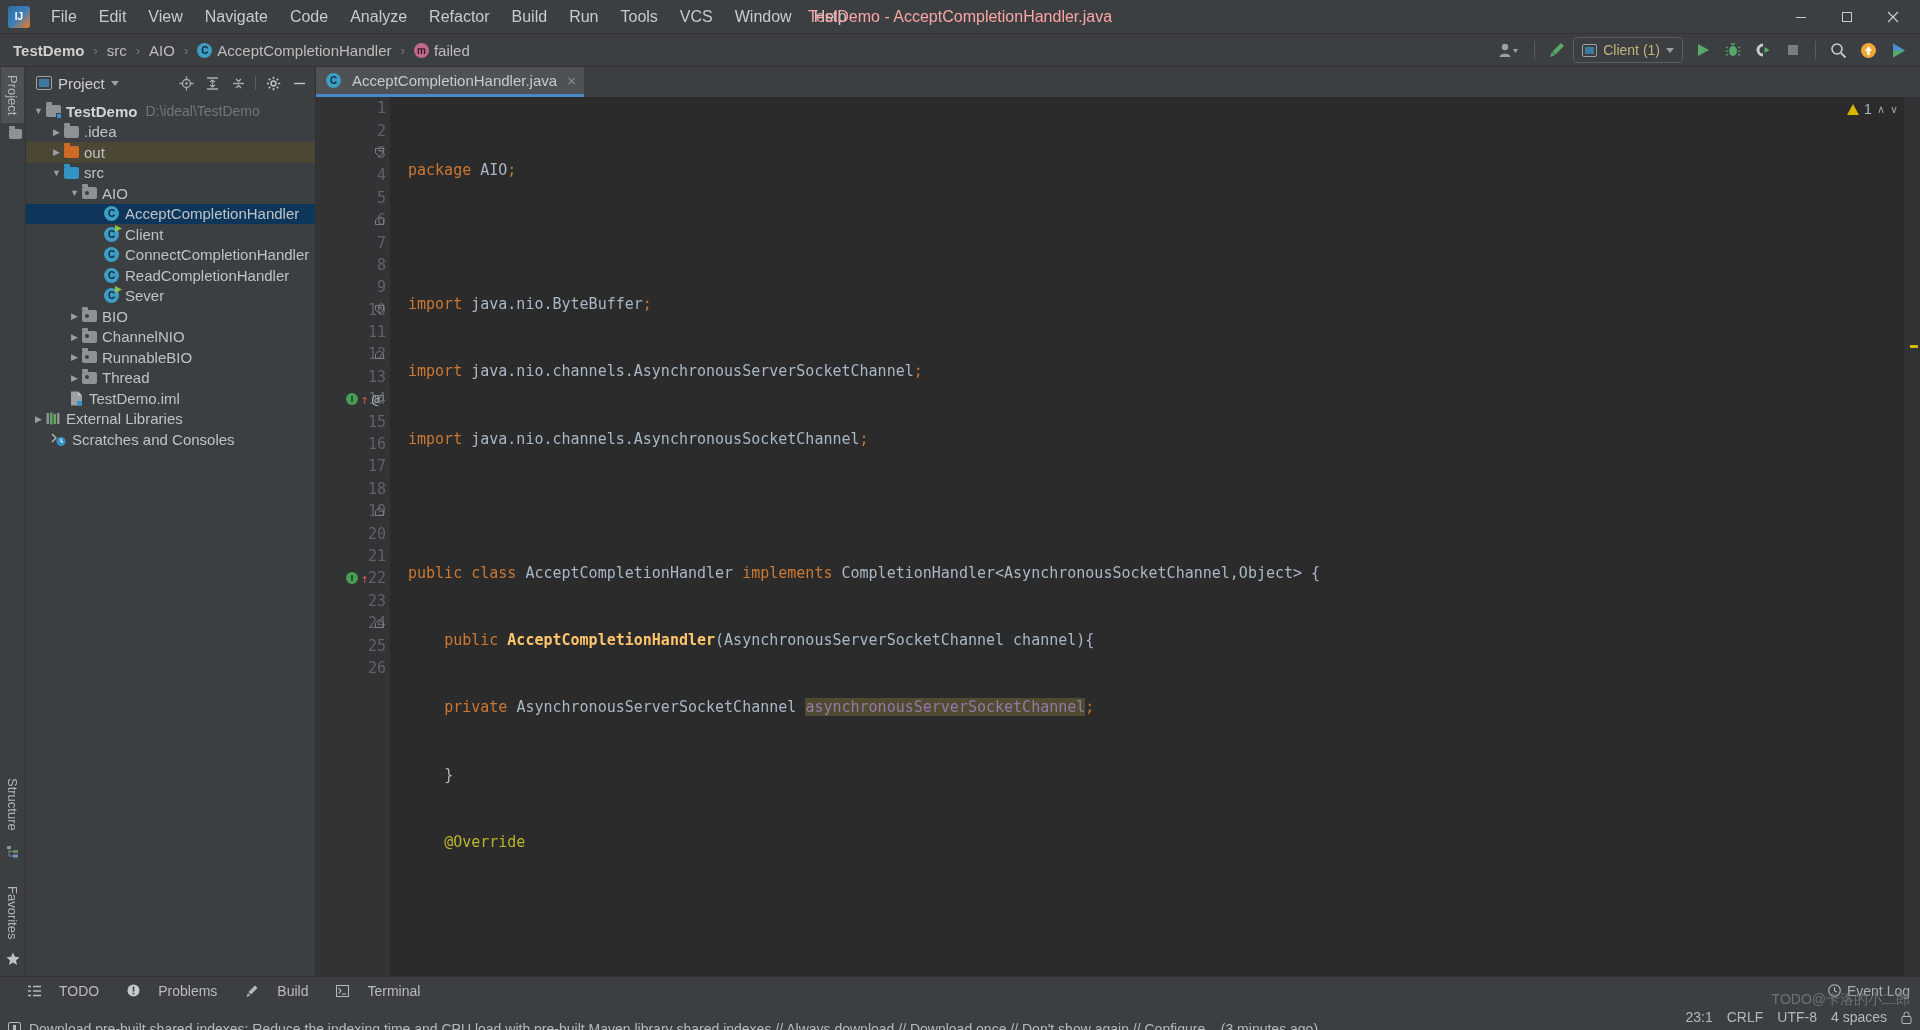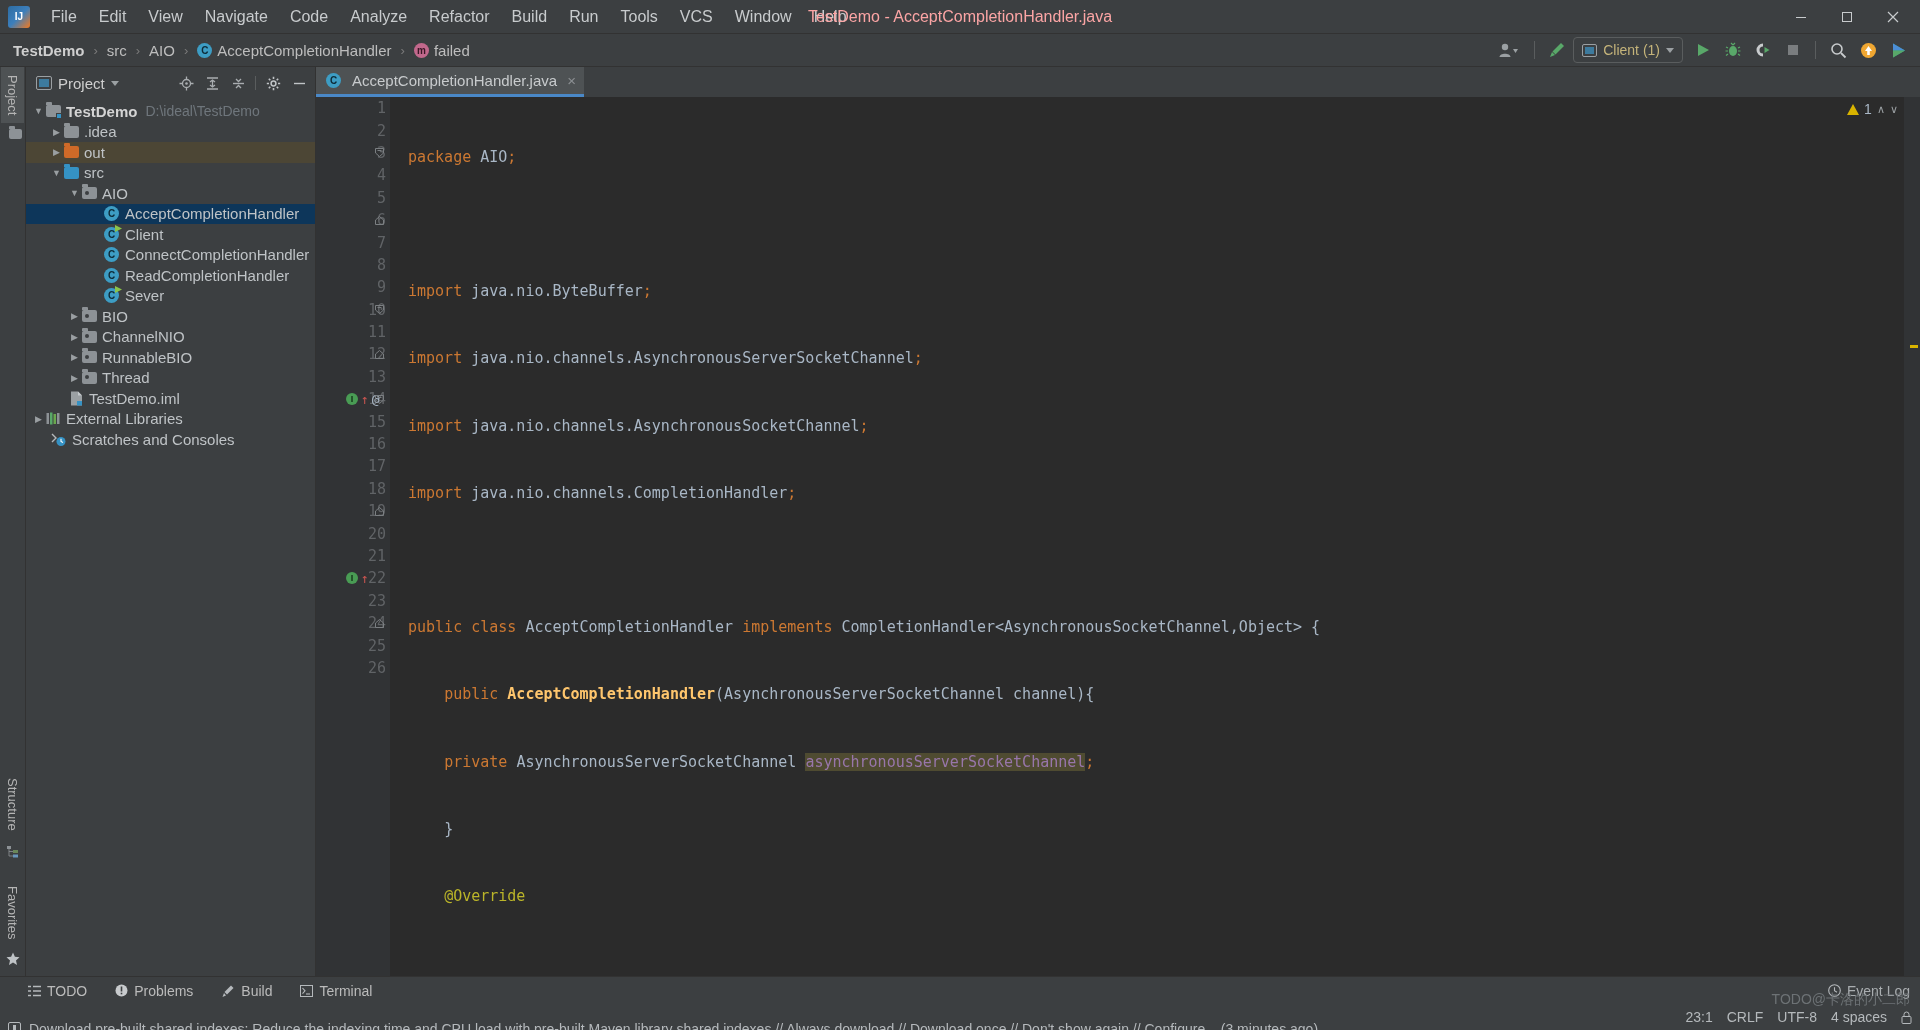--- a/index.html
+++ b/index.html
@@ -117,21 +117,21 @@
   .g-icons { position: absolute; left: 30px; display: flex; align-items: center; gap: 3px; }
   .impl-dot { width: 12px; height: 12px; border-radius: 50%; background: #499c54;
               color: #0f2c14; font-size: 9px; display: flex; align-items: center;
               justify-content: center; font-weight: bold; font-family: "Liberation Sans", sans-serif; }
   .ovr-arrow { color: #c75450; font-size: 13px; line-height: 1; }
   .at-mark { color: #a9b7c6; font-size: 13px; }
   .fold { position: absolute; right: 6px; width: 9px; height: 9px; }
 
   .code { flex: 1; position: relative; overflow: hidden;
           font-family: "DejaVu Sans Mono", monospace; font-size: 15px;
-          line-height: 22.4px; padding-left: 18px; padding-top: 4px; white-space: pre;
+          line-height: 22.4px; padding-left: 18px; padding-top: 17px; white-space: pre;
           color: #a9b7c6; }
   .cl { height: 22.4px; white-space: pre; position: relative; }
 
   
   .kw  { color: #cc7832; }
   .ann { color: #bbb529; }
   .cls-t { color: #a9b7c6; }
   .fld { color: #9876aa; }
   .meth { color: #ffc66d; }
   .hl-ident { background: #4f4b31; color: #9876aa; }
@@ -142,21 +142,21 @@
 
   .inspect-badge { position: absolute; right: 22px; top: 4px; display: flex;
                    align-items: center; gap: 5px; font-size: 14px; color: #a9b7c6; z-index: 5; }
   .warn-tri { width: 0; height: 0; border-left: 6px solid transparent;
               border-right: 6px solid transparent; border-bottom: 11px solid #d9b400; position: relative; }
   .chev { color: #9ba0a3; font-size: 11px; }
 
   
   .bottom-tabs { height: 28px; background: #3c3f41; display: flex; align-items: center;
                  padding-left: 24px; gap: 20px; flex: none; border-top: 1px solid #323232; }
-  .btab { display: flex; align-items: center; gap: 6px; font-size: 14px; color: #bbbbbb;
+  .btab { display: flex; align-items: center; gap: 18px; font-size: 14px; color: #bbbbbb;
           padding: 2px 4px; }
   .bt-right { margin-left: auto; display: flex; align-items: center; gap: 6px;
               padding-right: 10px; font-size: 14px; color: #a9adb0; }
 
   .statusbar { height: 26px; background: #3c3f41; display: flex; align-items: center;
                padding: 0 8px; flex: none; font-size: 14px; color: #b5b9bc; }
   .sb-msg { display: flex; align-items: center; gap: 8px; margin-top: 24px; }
   .sb-right { margin-left: auto; display: flex; align-items: center; gap: 14px;
               color: #b5b9bc; position: relative; }
   .watermark { position: absolute; right: 2px; bottom: 16px; font-size: 14px;
@@ -642,21 +642,20 @@
               <span class="gnum">26</span>
             </div>
         </div>
 
         <div class="code">
           <div class="cl"><span class="kw">package</span> <span class="cls-t">AIO</span><span class="kw">;</span></div>
           <div class="cl"></div>
           <div class="cl"><span class="kw">import</span> <span class="cls-t">java.nio.ByteBuffer</span><span class="kw">;</span></div>
           <div class="cl"><span class="kw">import</span> <span class="cls-t">java.nio.channels.AsynchronousServerSocketChannel</span><span class="kw">;</span></div>
           <div class="cl"><span class="kw">import</span> <span class="cls-t">java.nio.channels.AsynchronousSocketChannel</span><span class="kw">;</span></div>
-          <div class="cl"><span class="kw">import</span> <span class="cls-t">java.nio.channels.CompletionHandler</span><span class="kw">;</span></div>
           <div class="cl"></div>
           <div class="cl"><span class="kw">public class</span> <span class="cls-t">AcceptCompletionHandler</span> <span class="kw">implements</span> <span class="cls-t">CompletionHandler&lt;AsynchronousSocketChannel,Object&gt; {</span></div>
           <div class="cl">    <span class="kw">public</span> <span class="meth" style="font-weight:bold;">AcceptCompletionHandler</span><span class="cls-t">(AsynchronousServerSocketChannel channel){</span></div>
           <div class="cl">    <span class="kw">private</span> <span class="cls-t">AsynchronousServerSocketChannel</span> <span class="hl-ident">asynchronousServerSocketChannel</span><span class="kw">;</span></div>
           <div class="cl">    <span class="cls-t">}</span></div>
           <div class="cl">    <span class="ann">@Override</span></div>
           
           
           
           

